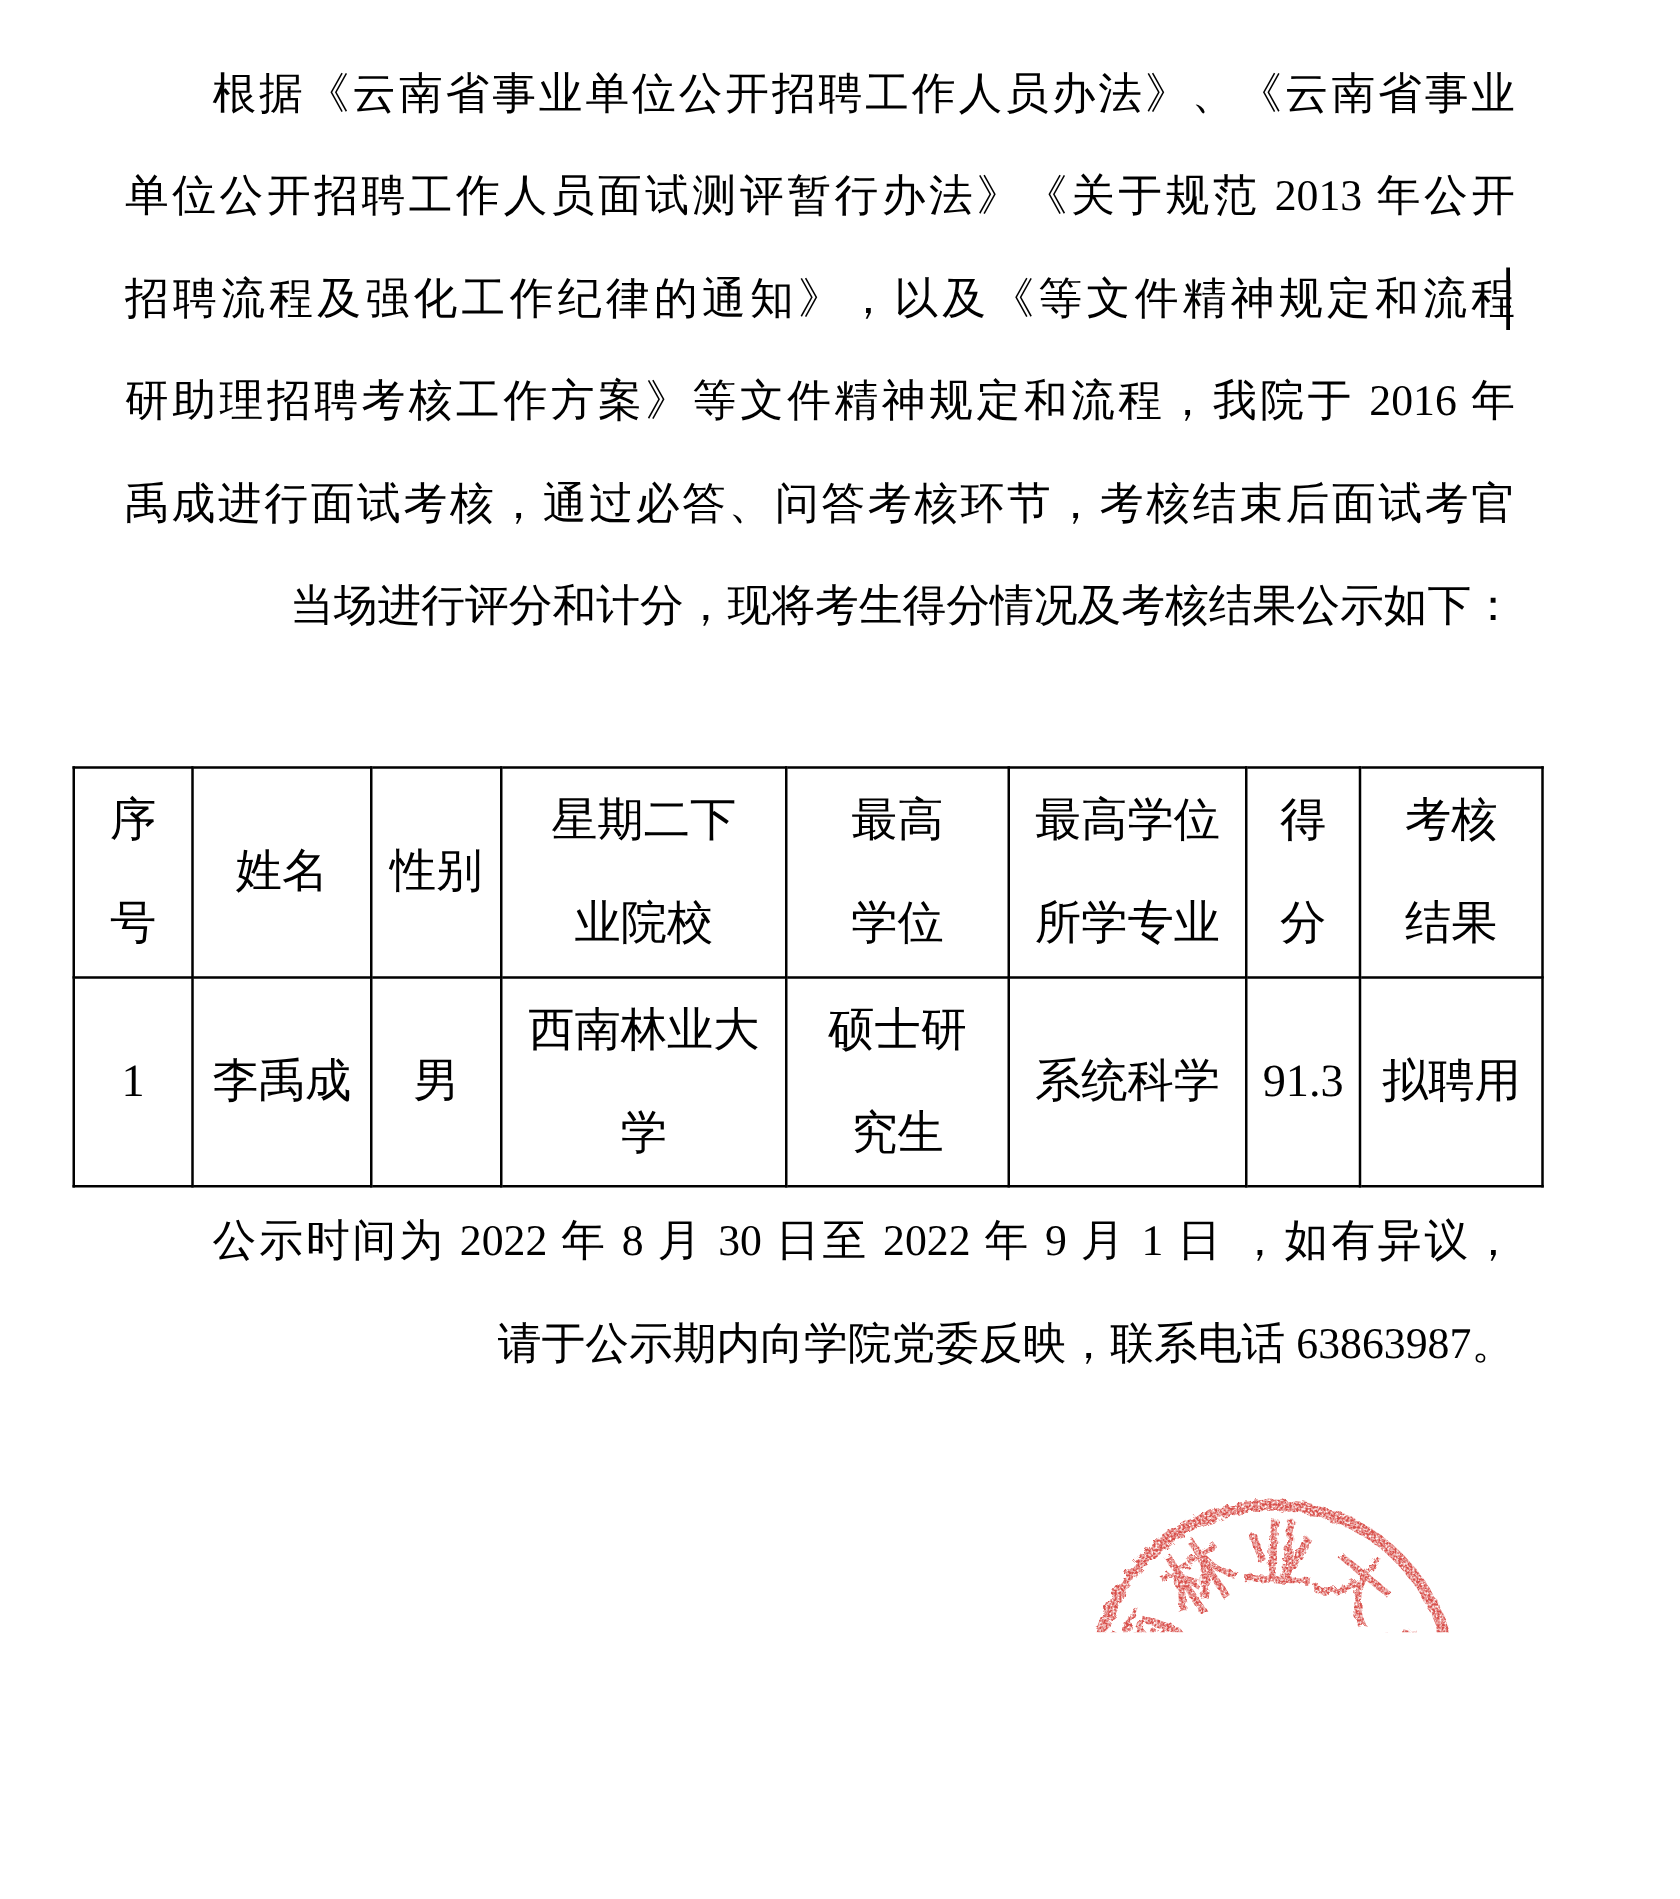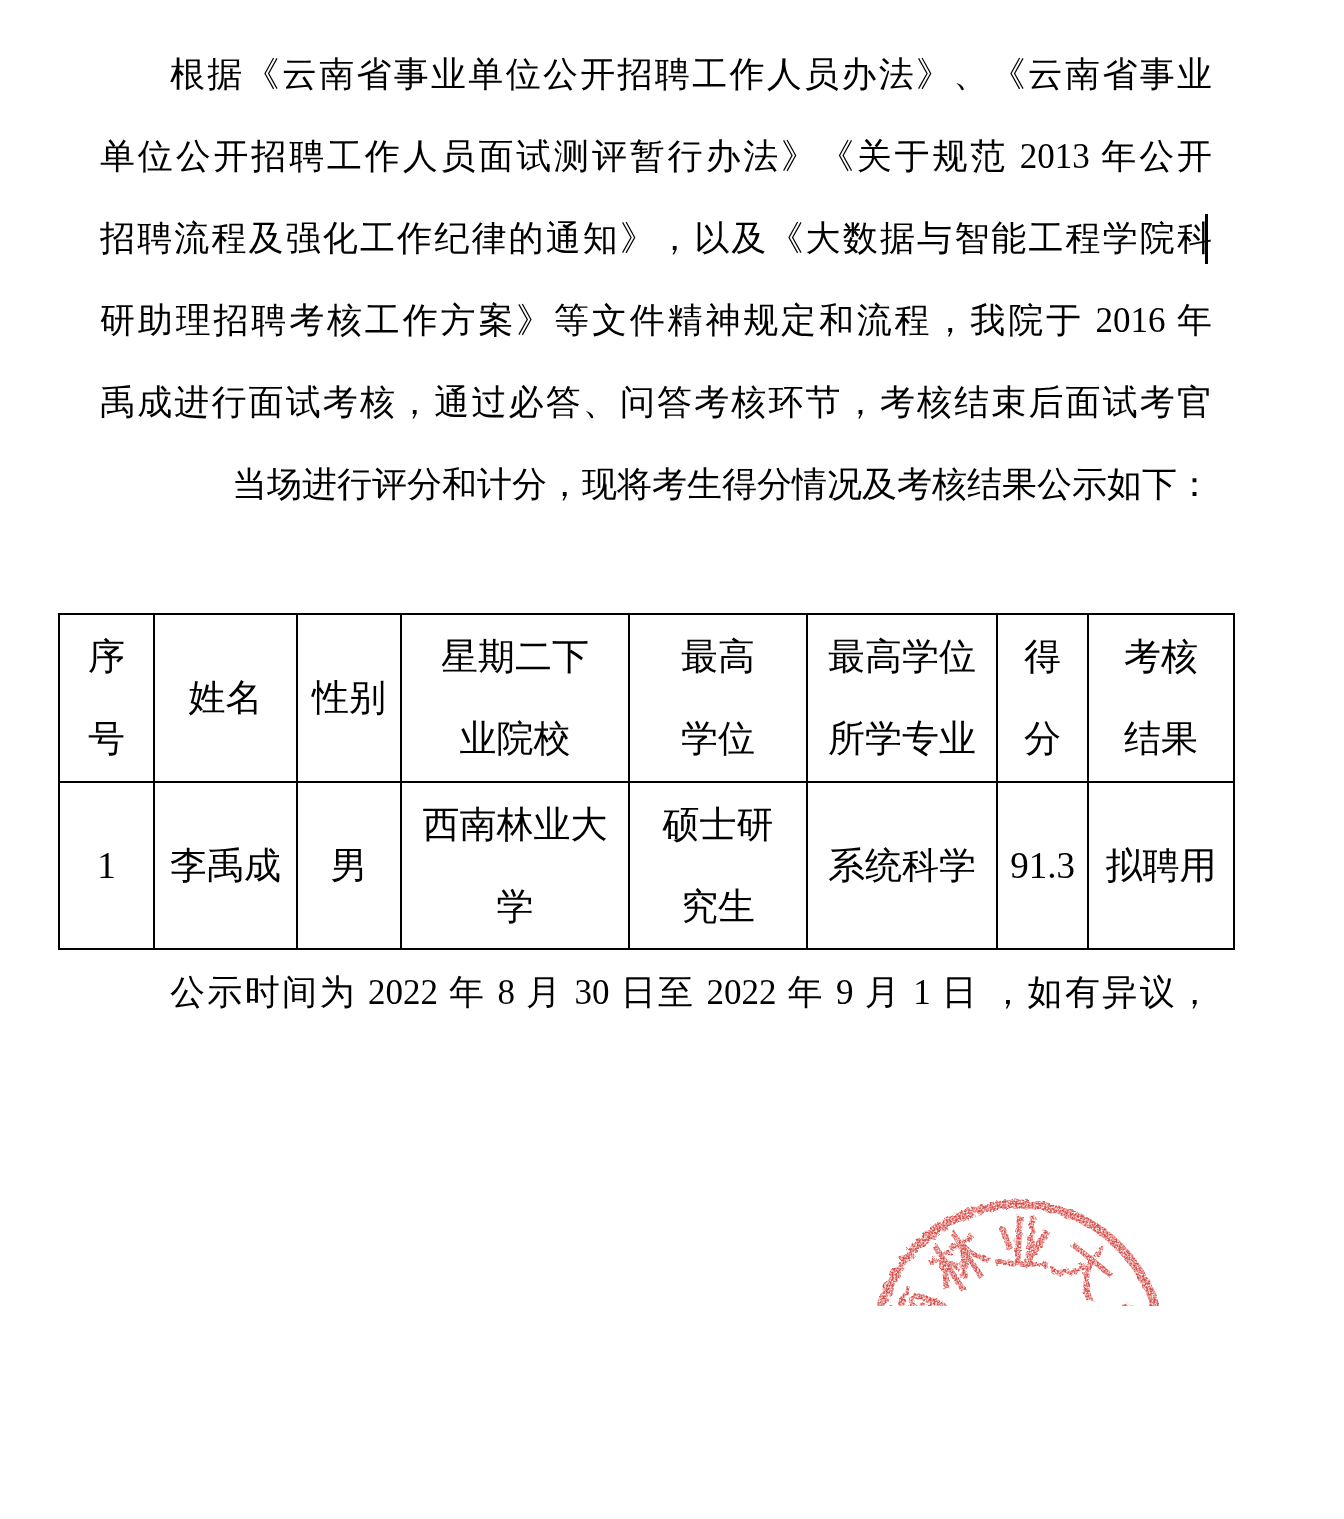--- a/index.html
+++ b/index.html
@@ -95,21 +95,21 @@
   }
 </style>
 </head>
 <body>
 
 <div class="page">
 
   <div class="para para-1">
     <div class="jline indent">根据《云南省事业单位公开招聘工作人员办法》、《云南省事业</div>
     <div class="jline">单位公开招聘工作人员面试测评暂行办法》《关于规范 2013 年公开</div>
-    <div class="jline">招聘流程及强化工作纪律的通知》，以及《大数据与智能工程学院科</div>
+    <div class="jline">招聘流程及强化工作纪律的通知》，以及《等文件精神规定和流程</div>
     <div class="jline">研助理招聘考核工作方案》等文件精神规定和流程，我院于 2016 年</div>
     <div class="jline">禹成进行面试考核，通过必答、问答考核环节，考核结束后面试考官</div>
     <div class="plain">当场进行评分和计分，现将考生得分情况及考核结果公示如下：</div>
   </div>
 
   <div class="caret"></div>
 
   <table class="results">
     <colgroup>
       <col style="width:95px">
@@ -148,20 +148,21 @@
 究生</td>
         <td>系统科学</td>
         <td>91.3</td>
         <td>拟聘用</td>
       </tr>
     </tbody>
   </table>
 
   <div class="para para-2">
     <div class="jline indent">公示时间为 2022 年 8 月 30 日至 2022 年 9 月 1 日 ，如有异议，</div>
+    <div class="plain">请于公示期内向学院党委反映，联系电话 63863987。</div>
   </div>
 
   <div class="sig-org">大数据与智能工程学院科</div>
   <div class="sig-date">2022 年 8 月 30 日</div>
 
   <svg class="stamp" viewBox="0 0 310 312" xmlns="http://www.w3.org/2000/svg">
     <defs>
       <filter id="stampRough" x="-15%" y="-15%" width="130%" height="130%">
         <feTurbulence type="fractalNoise" baseFrequency="0.15" numOctaves="2" seed="8" result="warp"></feTurbulence>
         <feDisplacementMap in="SourceGraphic" in2="warp" scale="7" result="disp"></feDisplacementMap>

